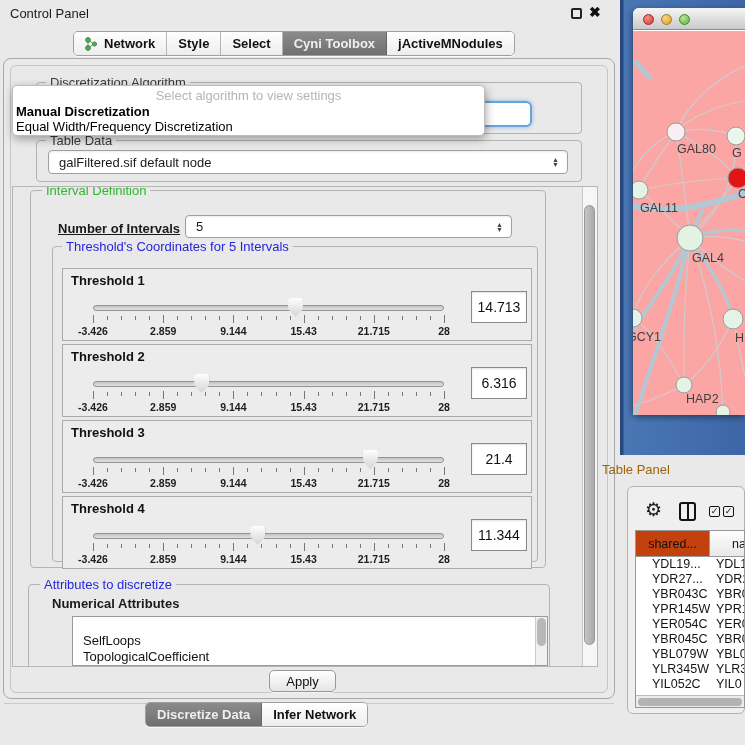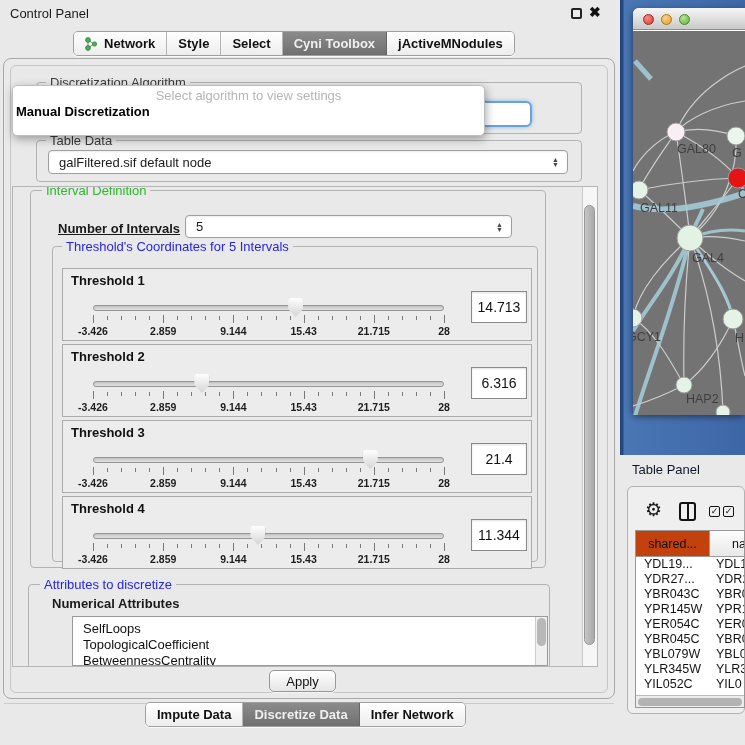--- a/index.html
+++ b/index.html
@@ -90,40 +90,40 @@
   .desktop{left:620px;top:0;width:125px;height:455px;
            background:linear-gradient(90deg,#24477d 0,#24477d 3px,#4a76b4 4px,#3d66a6 100%);}
   .net-window{left:633px;top:8px;width:112px;height:407px;background:#fff;border-radius:6px 0 0 6px;
               box-shadow:-1px 2px 6px rgba(0,0,0,.45);}
   .net-titlebar{position:absolute;left:0;top:0;width:112px;height:22px;border-radius:6px 0 0 0;
                 background:linear-gradient(#f6f6f6,#c9c9c9);border-bottom:1px solid #8e8e8e;}
   .tl{position:absolute;top:5.5px;width:11px;height:11px;border-radius:50%;}
   .tl.red{left:10px;background:radial-gradient(circle at 35% 30%,#f59087,#d23b30);border:1px solid #9c2a20;}
   .tl.yellow{left:28px;background:radial-gradient(circle at 35% 30%,#f8d287,#df9f2f);border:1px solid #a7791e;}
   .tl.green{left:46px;background:radial-gradient(circle at 35% 30%,#b9e49c,#62b23c);border:1px solid #44892a;}
-  .net-canvas{position:absolute;left:0;top:23px;width:112px;height:384px;overflow:hidden;background:#737373;}
-
-  .tp-title{left:632px;top:462px;font-size:13px;color:#0f172a;}
+  .net-canvas{position:absolute;left:0;top:23px;width:112px;height:384px;overflow:hidden;background:#fca5a5;}
+
+  .tp-title{left:602px;top:462px;font-size:13px;color:#a16207;}
   .tp-outer{left:627px;top:486px;width:118px;height:228px;border:1px solid #b2b2b2;border-radius:6px;background:#efefef;}
   .gear{left:645px;top:500px;font-size:19px;color:#1a1a1a;line-height:20px;}
   .split-icon{left:679px;top:502px;width:17px;height:19px;border:2px solid #111;border-radius:3px;}
   .split-icon::after{content:"";position:absolute;left:6px;top:0;width:2px;height:15px;background:#111;}
   .cb{width:11px;height:11px;border:1.5px solid #111;border-radius:2px;font-size:9px;line-height:9px;
       color:#111;text-align:center;display:inline-block;}
   .cb-wrap{left:709px;top:506px;display:flex;gap:3px;}
 
   .tp-table{left:635px;top:530px;width:110px;height:178px;border:1px solid #979797;background:#fff;overflow:hidden;}
   .tp-header{position:absolute;left:0;top:0;width:200px;height:26px;display:flex;}
   .tp-hcell{height:26px;display:flex;align-items:center;font-size:12.5px;color:#111;
             border-right:1px solid #9a9a9a;border-bottom:1px solid #9a9a9a;}
   .tp-hcell.c1{width:74px;justify-content:center;background:#c2410c;}
   .tp-hcell.c2{width:126px;padding-left:22px;background:linear-gradient(#fdfdfd,#e8e8e8);}
   .tp-rows{position:absolute;left:0;top:26px;width:200px;}
   .tp-row{display:flex;height:15px;font-size:12.5px;color:#141414;}
-  .tp-c1{width:74px;padding-left:8px;white-space:nowrap;overflow:hidden;}
+  .tp-c1{width:74px;padding-left:16px;white-space:nowrap;overflow:hidden;}
   .tp-c2{width:126px;padding-left:6px;white-space:nowrap;overflow:hidden;}
   .hsb{position:absolute;left:0;bottom:0;width:108px;height:12px;background:#ececec;border-top:1px solid #bbb;}
   .hsb-thumb{position:absolute;left:2px;top:1.5px;width:104px;height:8px;border-radius:4px;background:#b3b3b3;}
 
   svg text{font-family:"Liberation Sans",sans-serif;}
 </style>
 </head>
 <body>
 
 <div id="root">
@@ -163,20 +163,21 @@
   <div class="abs content-outer"></div>
   <div class="abs content-inner"></div>
 
   <div class="abs group" style="left:36px;top:82px;width:546px;height:52px;"></div>
   <div class="abs group-label lbl-dark" style="left:46px;top:75px;">Discretization Algorithm</div>
   <div class="abs combo-fragment"></div>
 
   <div class="abs popup">
     <div class="popup-prompt">Select algorithm to view settings</div>
     <div class="popup-item b">Manual Discretization</div>
+    <div class="popup-item n">Equal Width/Frequency Discretization</div>
   </div>
 
   <div class="abs group" style="left:36px;top:140px;width:546px;height:42px;"></div>
   <div class="abs group-label lbl-dark" style="left:46px;top:133px;">Table Data</div>
   <div class="abs combo" style="left:48px;top:150px;width:520px;height:24px;">
     <span>galFiltered.sif default node</span>
     <span class="arrows">
         <span>▲</span>
         <span>▼</span>
       </span>
@@ -355,42 +356,39 @@
             <div class="tick-label" style="left: 359px;">28</div>
             <div class="th-handle" style="left: 187.468px;"></div>
             <div class="th-value">11.344</div>
           </div>
         </div>
 
       <div class="abs group" style="left:28px;top:584px;width:522px;height:100px;"></div>
       <div class="abs group-label lbl-blue" style="left:40px;top:577px;">Attributes to discretize</div>
       <div class="abs" style="left:52px;top:596px;font-size:13px;font-weight:bold;">Numerical Attributes</div>
       <div class="abs listbox">
-        <div id="attr-list" style="padding-top:4px;">
+        <div id="attr-list" style="padding-top:16px;">
             <div class="attr-item">SelfLoops</div>
             <div class="attr-item">TopologicalCoefficient</div>
             <div class="attr-item">BetweennessCentrality</div>
           </div>
         <div class="list-vsb">
             <div class="list-thumb"></div>
           </div>
       </div>
 
     </div>
   </div>
 
   <div class="abs apply-btn">
       <span>Apply</span>
     </div>
 
   <div class="abs bottom-line"></div>
   <div class="abs seg seg-bottom">
-    <div class="seg-item">
-        <span>Impute Data</span>
-      </div>
     <div class="seg-item sel">
         <span>Discretize Data</span>
       </div>
     <div class="seg-item">
         <span>Infer Network</span>
       </div>
   </div>
 
   <div class="abs desktop"></div>
 

